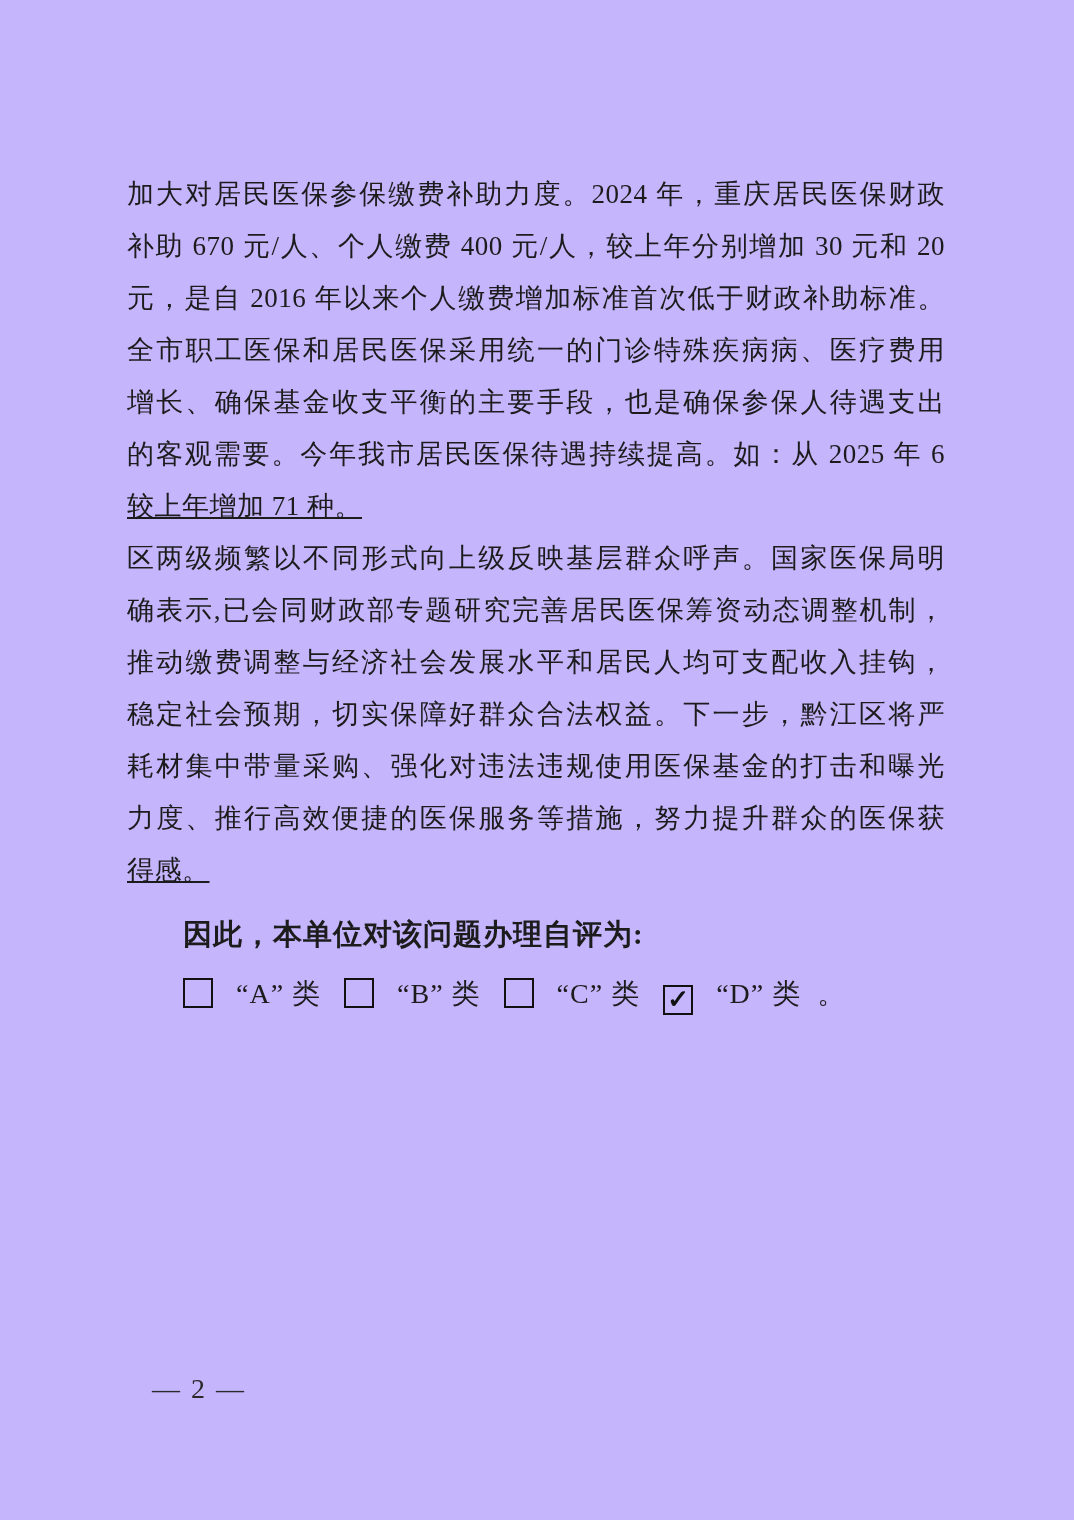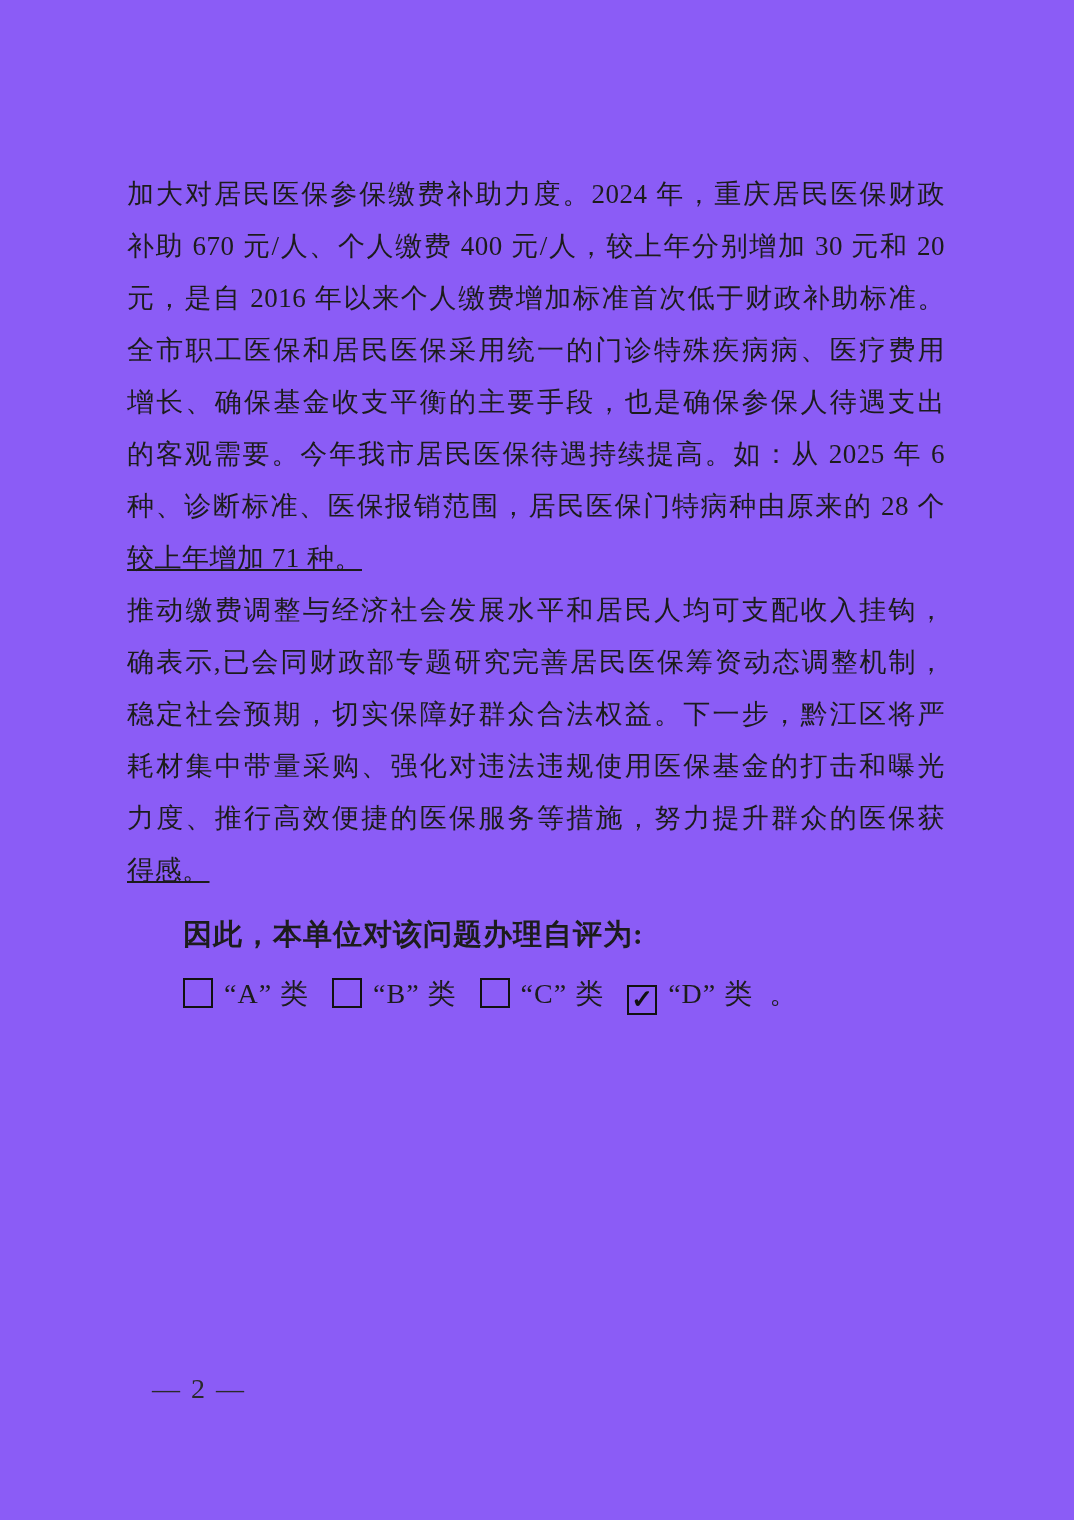--- a/index.html
+++ b/index.html
@@ -13,21 +13,21 @@
     position: relative;
     overflow: hidden;
     font-family: "Liberation Serif", "DejaVu Serif", serif;
     color: #1c1c1c;
   }
   .page {
     position: absolute;
     left: 0; top: 0;
     width: 1074px;
     height: 1520px;
-    background: #8b5cf6;
+    background: #c4b5fd;
   }
   .text-block {
     position: absolute;
     left: 127px;
     top: 168px;
     width: 818px;
   }
   .line {
     height: 52px;
     line-height: 52px;
@@ -74,20 +74,21 @@
     vertical-align: -5px;
     margin-right: 11px;
     text-align: center;
     line-height: 26px;
     font-size: 26px;
     font-weight: bold;
     color: #111111;
   }
   .option-label {
     letter-spacing: 1px;
+    margin-left: 12px;
   }
   .options-suffix {
     display: inline-block;
   }
   .page-number {
     position: absolute;
     left: 152px;
     top: 1368px;
     height: 42px;
     line-height: 42px;
@@ -103,27 +104,27 @@
 
   <div class="text-block">
 
     <div>
       <div class="line">加大对居民医保参保缴费补助力度。2024 年，重庆居民医保财政</div>
       <div class="line">补助 670 元/人、个人缴费 400 元/人，较上年分别增加 30 元和 20</div>
       <div class="line">元，是自 2016 年以来个人缴费增加标准首次低于财政补助标准。</div>
       <div class="line">全市职工医保和居民医保采用统一的门诊特殊疾病病、医疗费用</div>
       <div class="line">增长、确保基金收支平衡的主要手段，也是确保参保人待遇支出</div>
       <div class="line">的客观需要。今年我市居民医保待遇持续提高。如：从 2025 年 6</div>
-      <div class="line">种、诊断标准、医保报销范围，居民医保门特病种由原来的 28 个</div>
       <div class="line end">较上年增加 71 种。</div>
     </div>
 
     <div>
+      <div class="line">区两级频繁以不同形式向上级反映基层群众呼声。国家医保局明</div>
+      <div class="line">确表示,已会同财政部专题研究完善居民医保筹资动态调整机制，</div>
       <div class="line">推动缴费调整与经济社会发展水平和居民人均可支配收入挂钩，</div>
-      <div class="line">确表示,已会同财政部专题研究完善居民医保筹资动态调整机制，</div>
       <div class="line">稳定社会预期，切实保障好群众合法权益。下一步，黔江区将严</div>
       <div class="line">耗材集中带量采购、强化对违法违规使用医保基金的打击和曝光</div>
       <div class="line">力度、推行高效便捷的医保服务等措施，努力提升群众的医保获</div>
       <div class="line end">得感。</div>
     </div>
 
     <div class="rating-heading">因此，本单位对该问题办理自评为:</div>
 
     <div class="rating-options">
       <span class="option">

